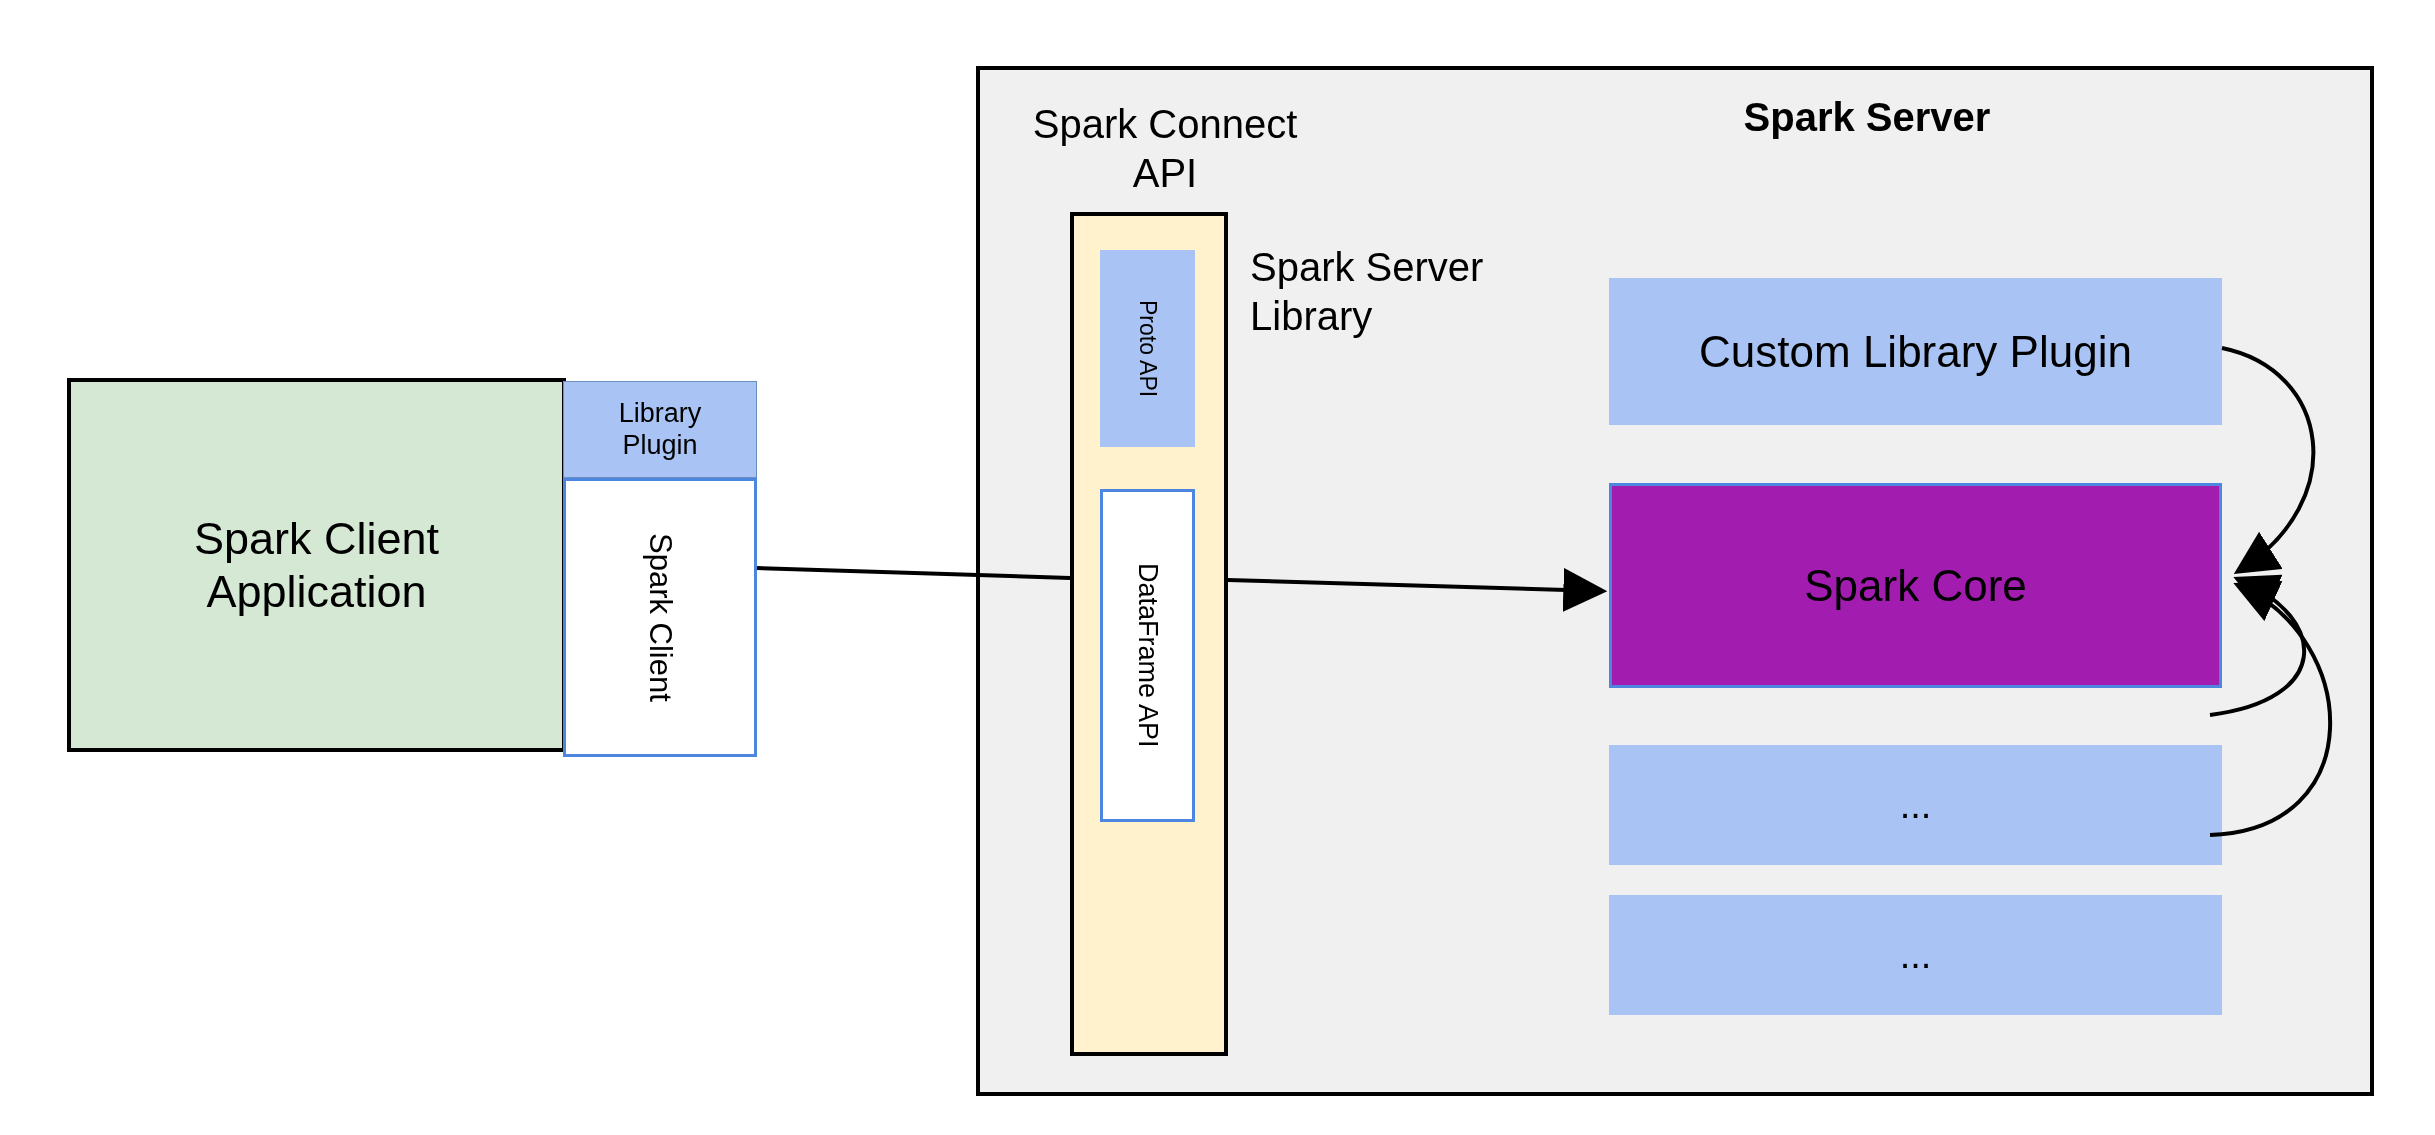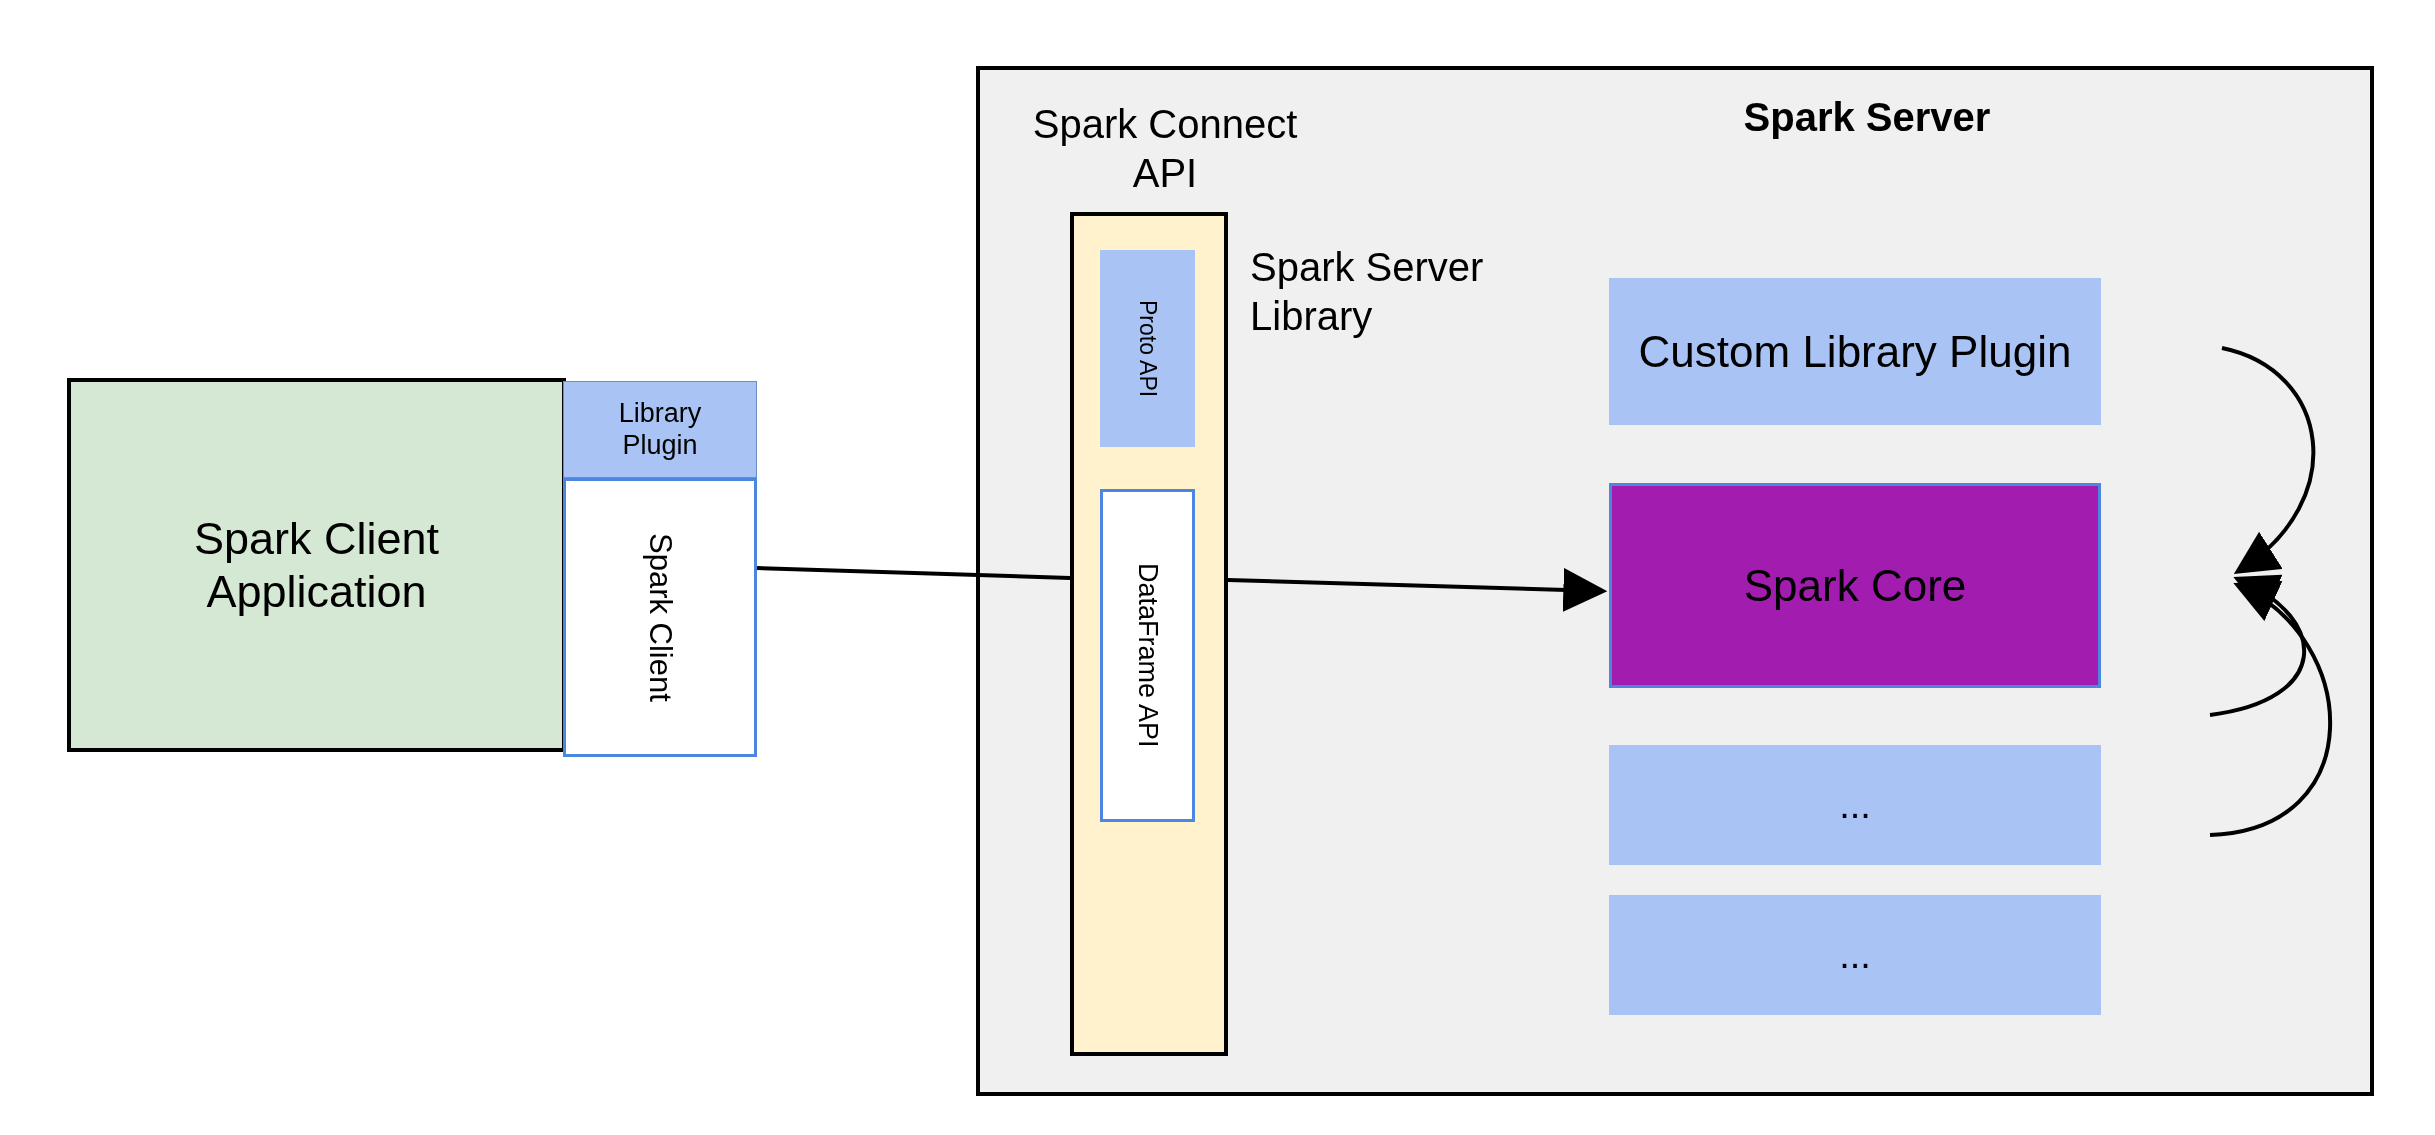--- a/index.html
+++ b/index.html
@@ -143,21 +143,21 @@
     white-space: nowrap;
     display: block;
   }
   #spark-client .vlabel { font-size: 31px; }
   #proto-api .vlabel { font-size: 23px; }
   #dataframe-api .vlabel { font-size: 27px; }
 
   
   .server-box {
     left: 1609px;
-    width: 492px;
+    width: 613px;
     align-items: center;
   }
   #custom-plugin {
     top: 278px;
     height: 147px;
     background: #a9c4f4;
     border: none;
     font-size: 44px;
     z-index: 3;
   }

